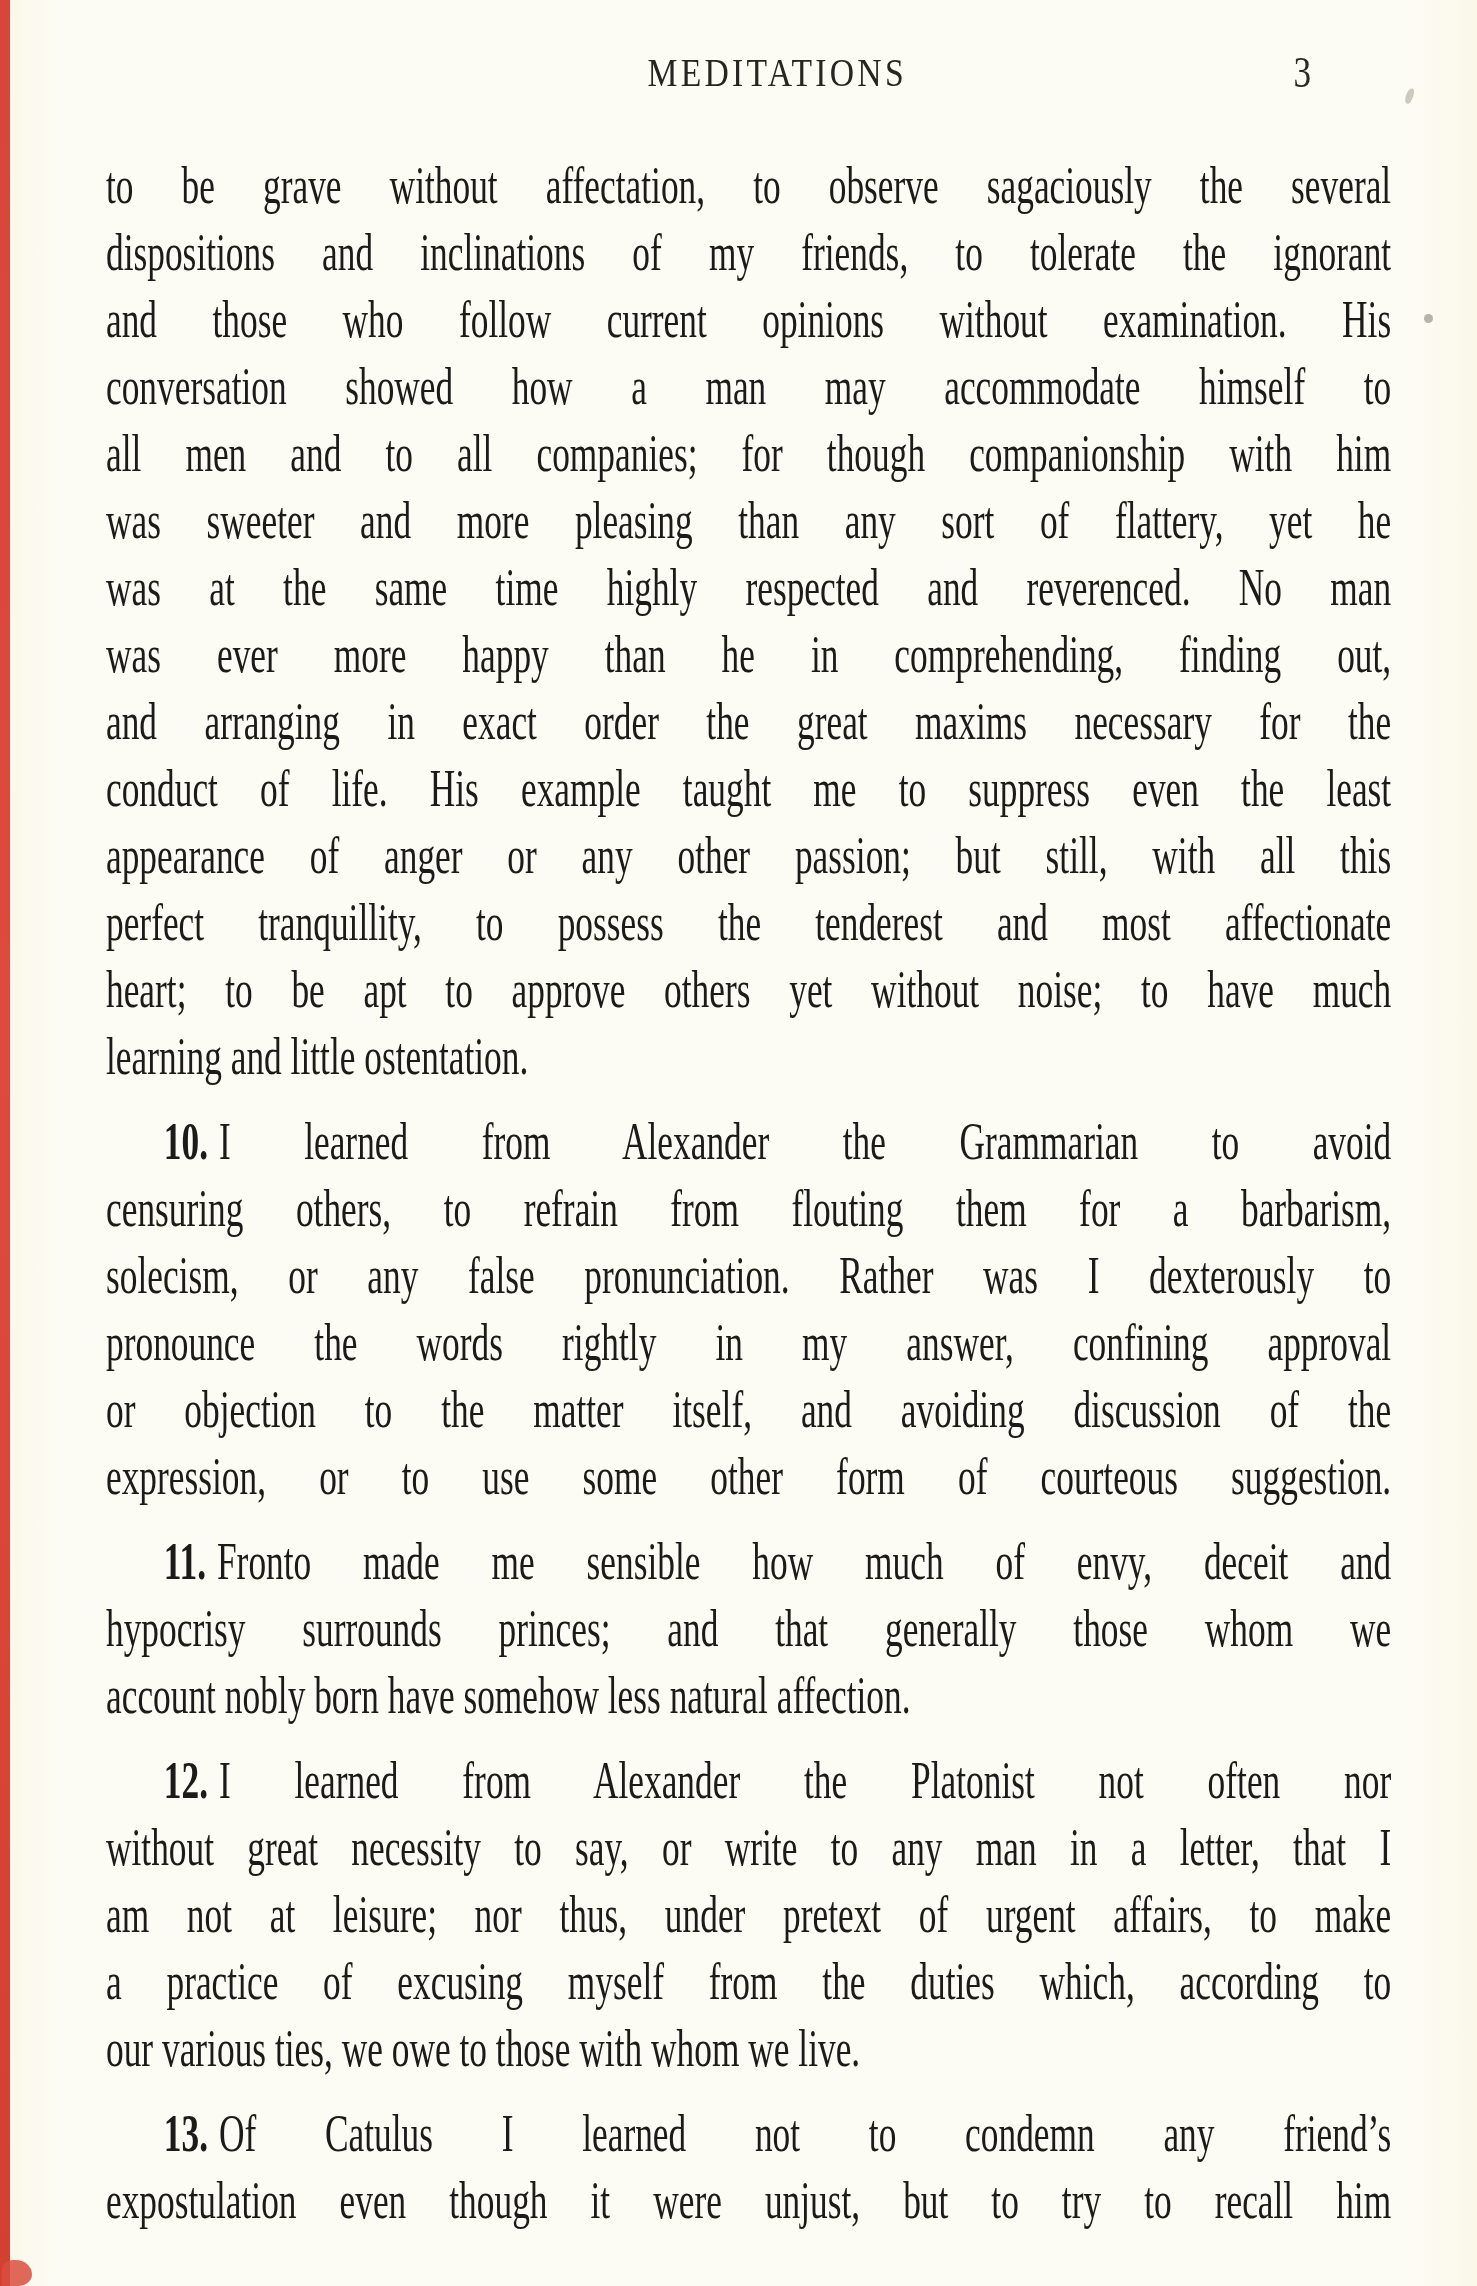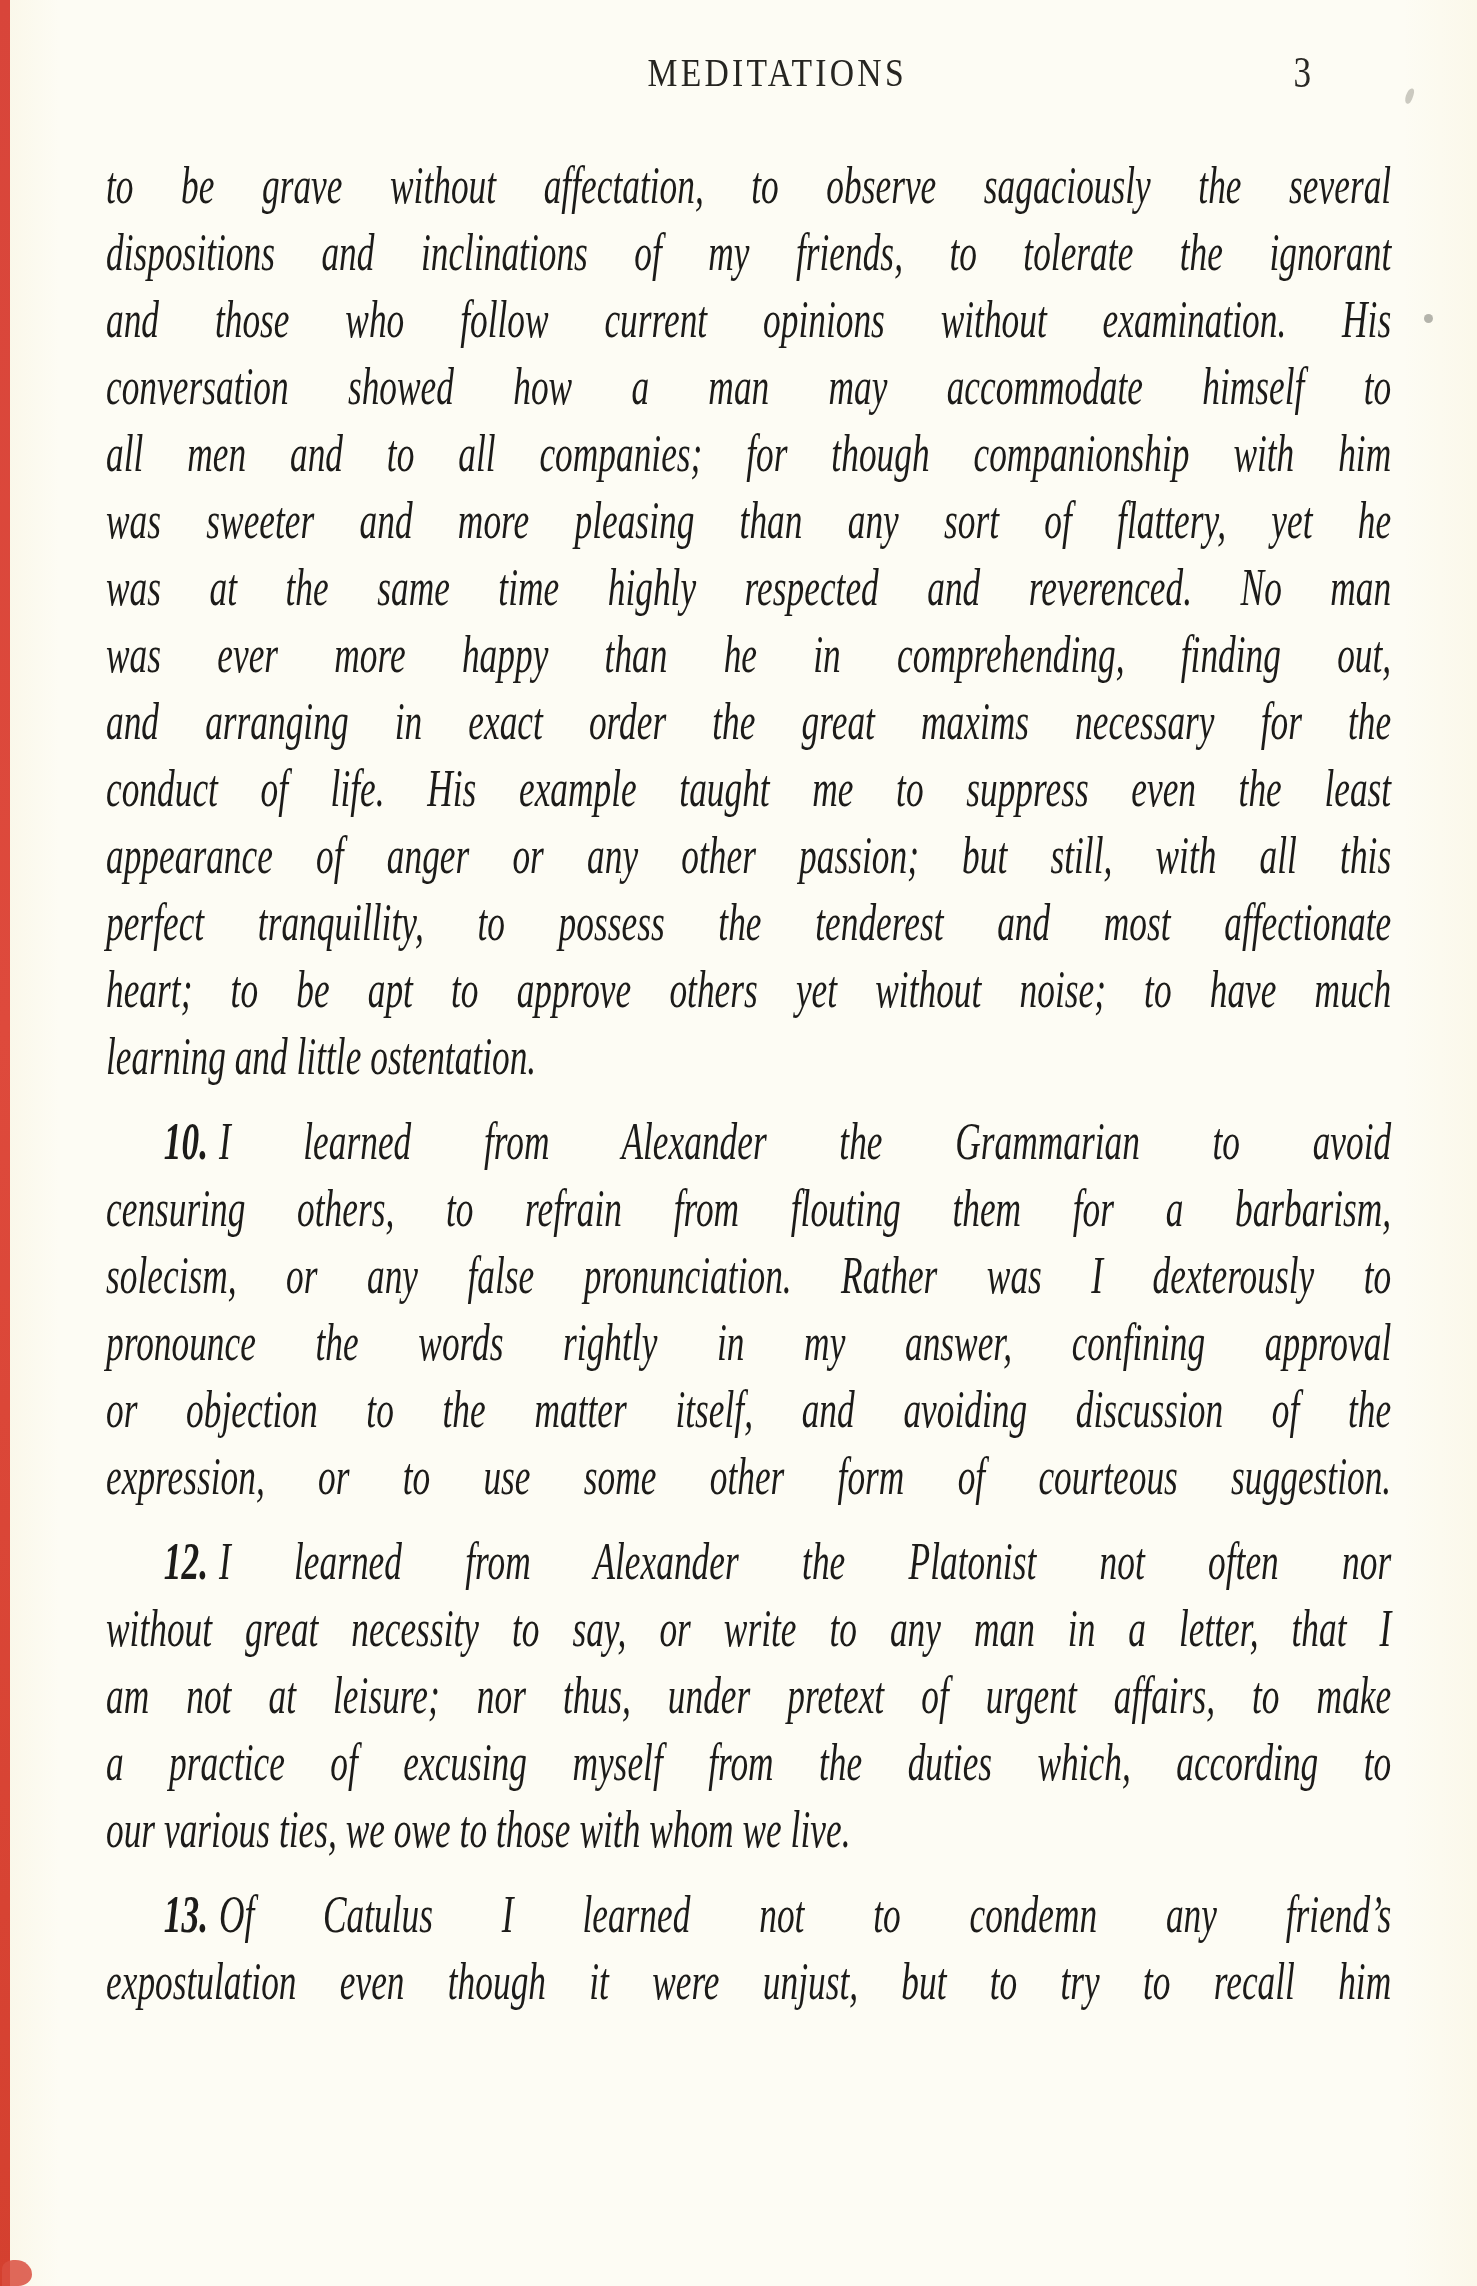--- a/index.html
+++ b/index.html
@@ -31,21 +31,21 @@
     transform:scaleX(0.82); transform-origin:50% 0;
   }
   .page-num {
     position:absolute; right:80px; top:2px;
     font-size:44px; line-height:50px; color:#2a2925;
     transform:scaleX(0.8); transform-origin:100% 0;
   }
   .text-block {
     position:absolute; left:106px; top:152px; width:1285px;
   }
-  .para { margin:0 0 18px 0;font-style:italic; }
+  .para { margin:0 0 18px 0; }
   .para:last-child { margin-bottom:10px; }
   .ln {
     width:1890px;
     transform:scaleX(0.68); transform-origin:0 0;
     font-size:52px; line-height:67px; height:67px;
     color:#1c1b19;
     text-align:justify; text-align-last:justify;
     white-space:normal;
   }
   .ln-left { text-align-last:left; }
@@ -92,20 +92,25 @@
       </div>
       <div class="para">
         <div class="ln ln-indent"><b class="section-number">10.</b><span>I learned from Alexander the Grammarian to avoid</span></div>
         <div class="ln">censuring others, to refrain from flouting them for a barbarism,</div>
         <div class="ln">solecism, or any false pronunciation. Rather was I dexterously to</div>
         <div class="ln">pronounce the words rightly in my answer, confining approval</div>
         <div class="ln">or objection to the matter itself, and avoiding discussion of the</div>
         <div class="ln">expression, or to use some other form of courteous suggestion.</div>
       </div>
       <div class="para">
+        <div class="ln ln-indent"><b class="section-number">11.</b><span>Fronto made me sensible how much of envy, deceit and</span></div>
+        <div class="ln">hypocrisy surrounds princes; and that generally those whom we</div>
+        <div class="ln ln-left">account nobly born have somehow less natural affection.</div>
+      </div>
+      <div class="para">
         <div class="ln ln-indent"><b class="section-number">12.</b><span>I learned from Alexander the Platonist not often nor</span></div>
         <div class="ln">without great necessity to say, or write to any man in a letter, that I</div>
         <div class="ln">am not at leisure; nor thus, under pretext of urgent affairs, to make</div>
         <div class="ln">a practice of excusing myself from the duties which, according to</div>
         <div class="ln ln-left">our various ties, we owe to those with whom we live.</div>
       </div>
       <div class="para">
         <div class="ln ln-indent"><b class="section-number">13.</b><span>Of Catulus I learned not to condemn any friend’s</span></div>
         <div class="ln">expostulation even though it were unjust, but to try to recall him</div>
       </div>

